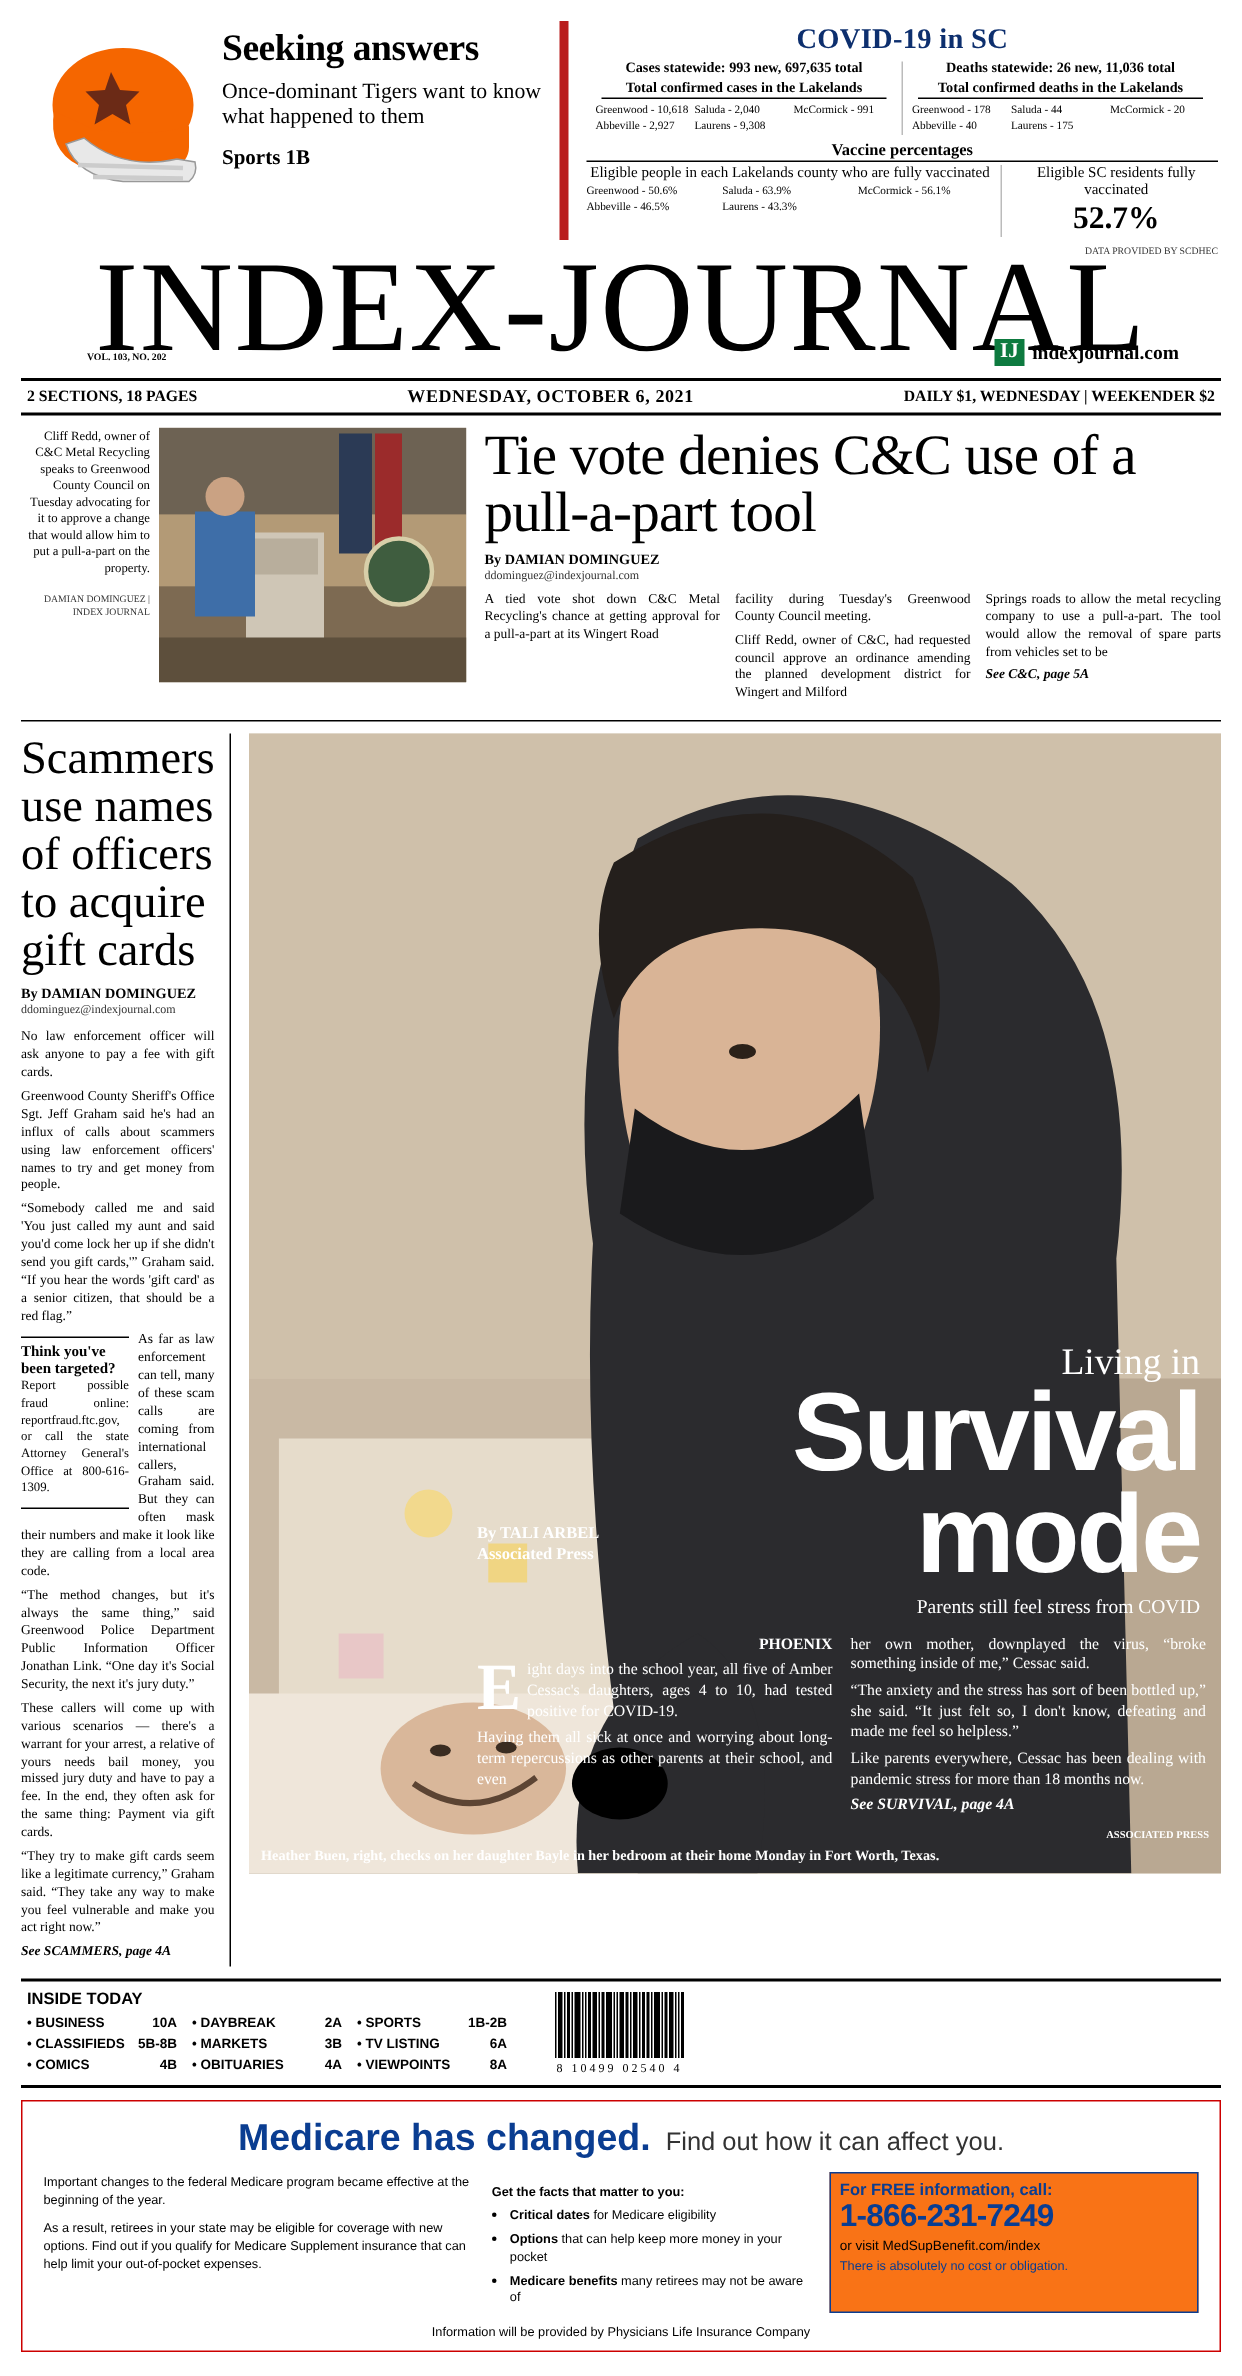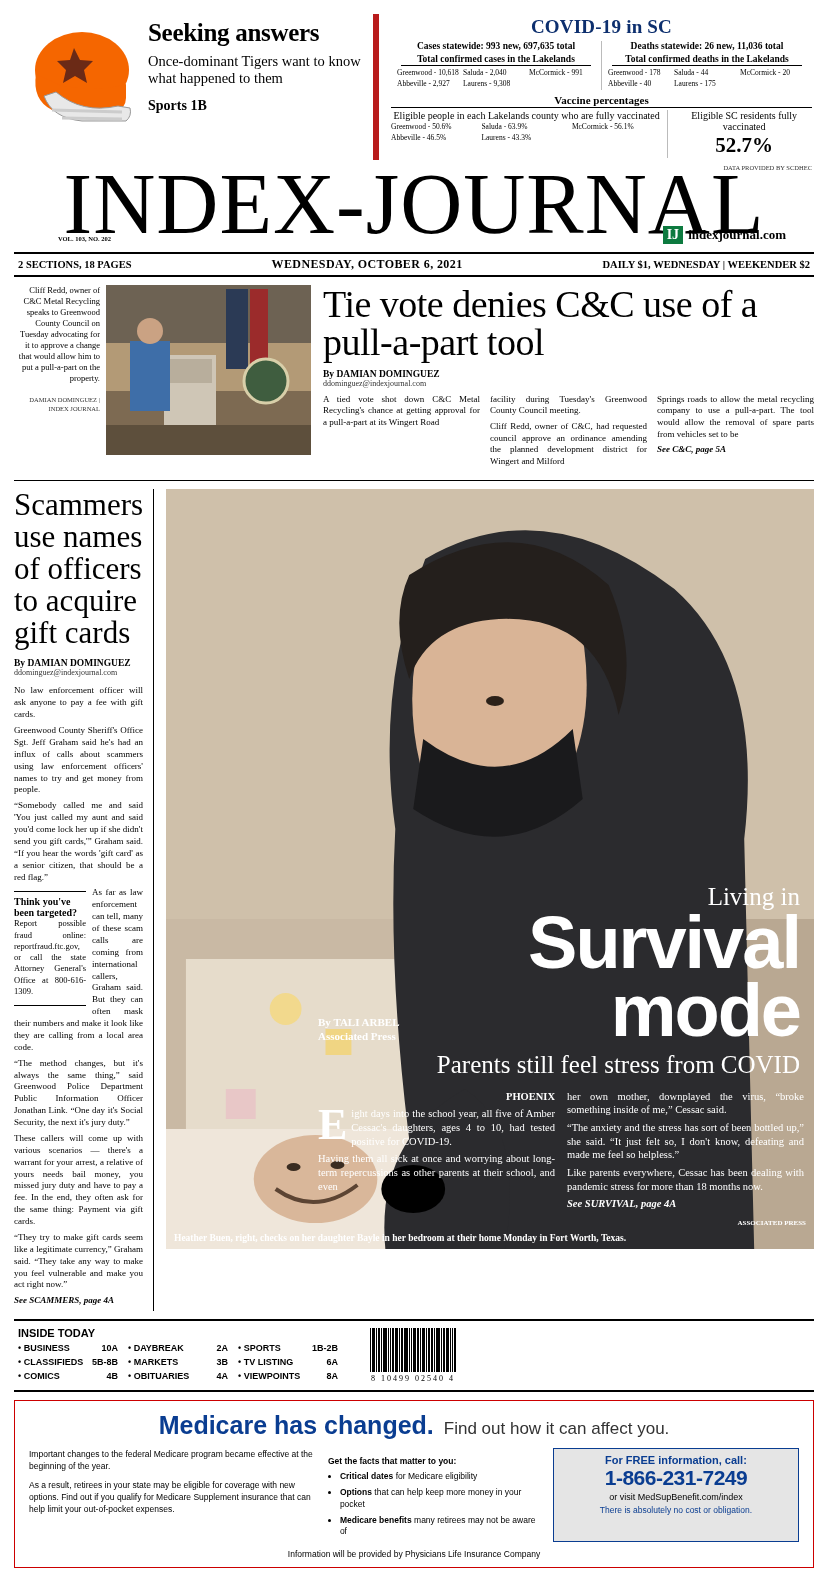--- a/index.html
+++ b/index.html
@@ -141,21 +141,21 @@
   }
   .hero-overlay {
     position: absolute; left: 0; right: 0; bottom: 170px; padding: 0 14px;
     color: #fff; text-align: right;
   }
   .hero-overlay .living { font-size: 25px; line-height: 1; }
   .hero-overlay .survival {
     font-family: "Liberation Sans", sans-serif;
     font-weight: bold; font-size: 74px; line-height: 0.92; letter-spacing: -2px;
   }
-  .hero-overlay .dek { font-size: 25px; margin-top: 6px; text-align: right; }
+  .hero-overlay .dek { font-size: 13px; margin-top: 6px; text-align: right; }
   .story-cols {
     position: absolute; left: 152px; right: 10px; bottom: 34px;
     display: flex; gap: 12px; color: #fff;
   }
   .story-cols .col { flex: 1; }
   .story-cols p { margin: 0 0 4px 0; font-size: 10.5px; line-height: 1.3; text-align: justify; }
   .story-byline { color: #fff; font-weight: bold; font-size: 11px; line-height: 1.25; }
   .dropcap {
     float: left; font-size: 44px; line-height: 0.82; font-weight: bold; padding-right: 4px;
   }
@@ -205,21 +205,21 @@
   .ad .head .t1 { font-size: 25px; font-weight: bold; color: #0a3d91; }
   .ad .head .t2 { font-size: 17px; color: #333; }
   .ad .cols { display: flex; gap: 14px; margin-top: 8px; }
   .ad .c1 { flex: 1.35; font-size: 8.5px; line-height: 1.45; }
   .ad .c2 { flex: 1; font-size: 8.5px; line-height: 1.4; }
   .ad .c2 .lead { font-weight: bold; margin-bottom: 3px; font-size: 8.5px; }
   .ad .c2 ul { margin: 0; padding-left: 12px; }
   .ad .c2 li { margin-bottom: 4px; }
   .ad .c2 b { font-weight: bold; }
   .ad .c3 {
-    flex: 1.1; border: 1px solid #0a3d91; background: #e5e5e5; text-align: center;
+    flex: 1.1; border: 1px solid #0a3d91; background: #f97316; text-align: left;
     padding: 5px 6px;
   }
   .ad .c3 .l1 { font-size: 11px; font-weight: bold; color: #0a3d91; }
   .ad .c3 .phone { font-size: 21px; font-weight: bold; color: #0a3d91; letter-spacing: -0.5px; }
   .ad .c3 .l3 { font-size: 9px; margin-top: 2px; }
   .ad .c3 .l4 { font-size: 8.5px; color: #0a3d91; margin-top: 3px; }
   .ad .footnote { text-align: center; font-size: 8.5px; margin-top: 7px; }
 </style>
 </head>
 <body>

